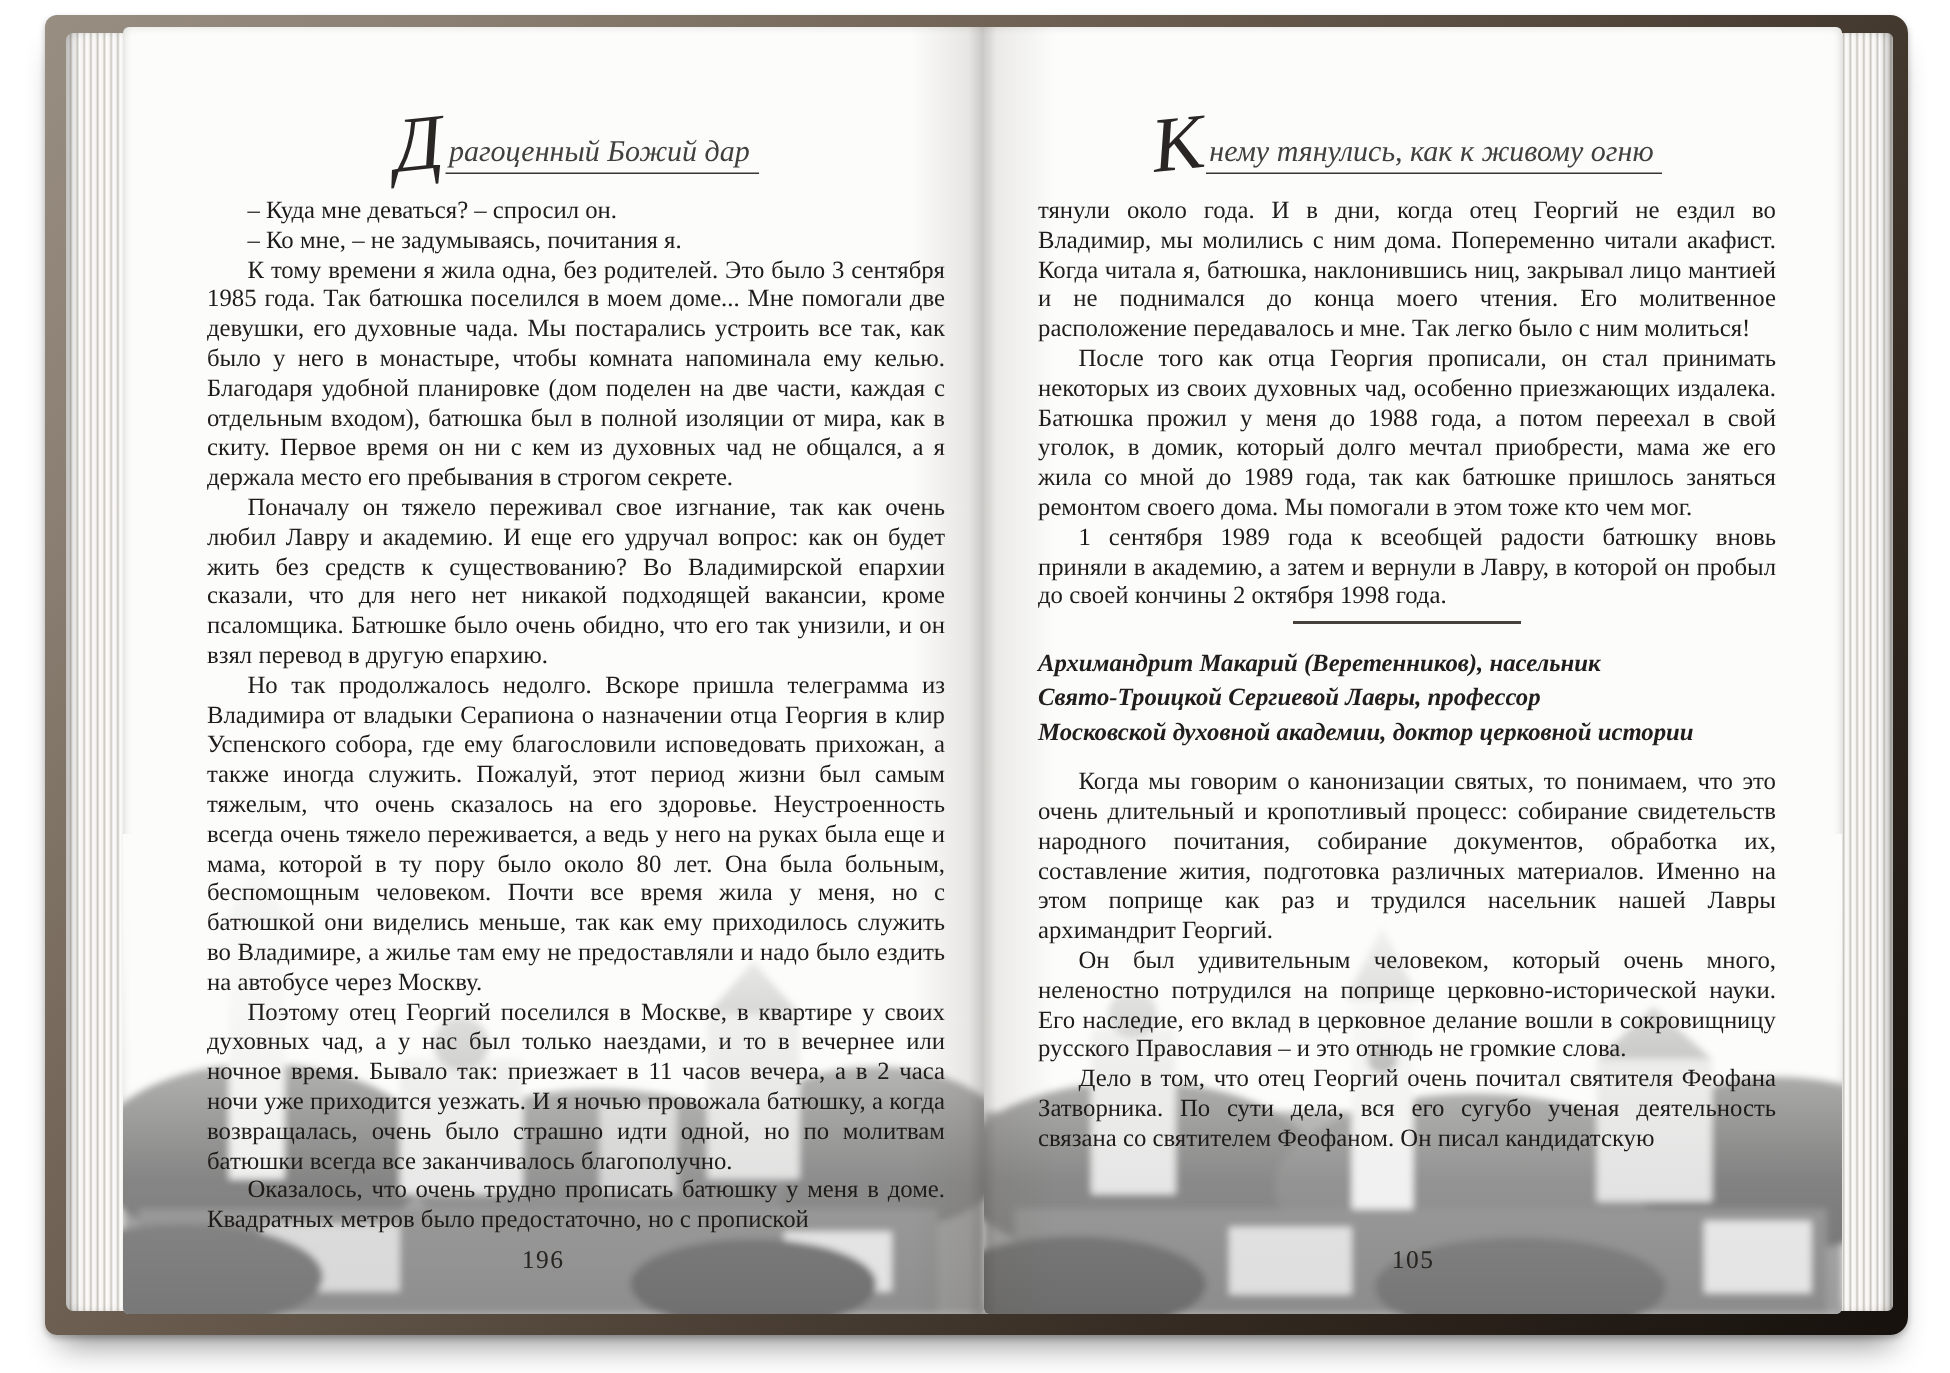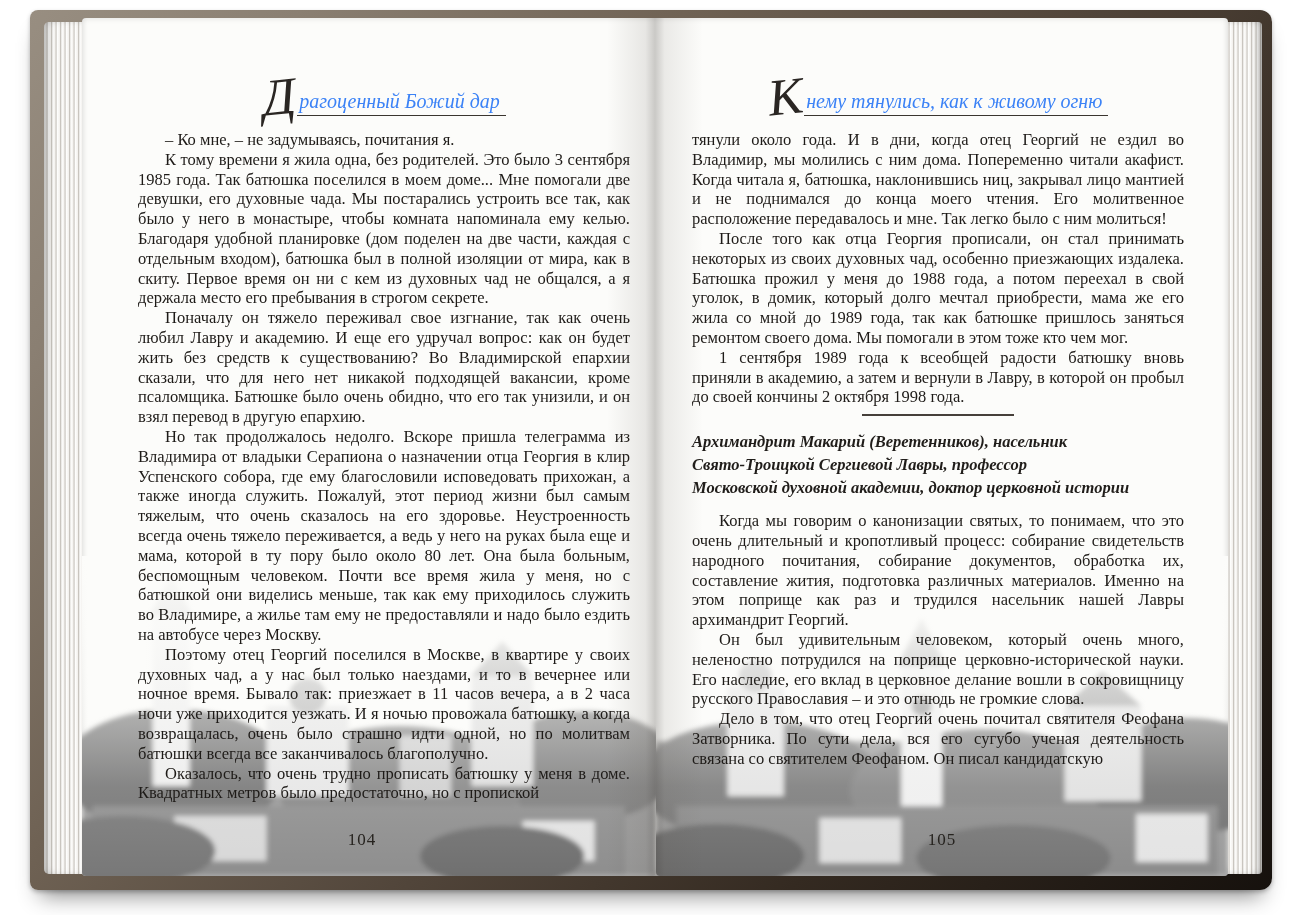--- a/index.html
+++ b/index.html
@@ -54,21 +54,21 @@
   
   .running-head{
     position:relative;z-index:3;display:flex;justify-content:center;align-items:flex-end;
     height:52px;margin-bottom:14px;
   }
   .head-initial{
     font-style:italic;font-size:52px;line-height:0.75;color:#2a2623;
     margin-right:2px;transform:rotate(-6deg);
   }
   .head-rest{
-    font-style:italic;font-size:20px;color:#3b82f6;line-height:1.1;
+    font-style:italic;font-size:20px;color:#404040;line-height:1.1;
     padding:0 6px 3px 2px;border-bottom:1.5px solid #3a352f;
   }
   
   .body-text{
     position:relative;z-index:3;
     font-size:16.5px;line-height:19.8px;color:#1e1b18;
     text-align:justify;
   }
   .para{margin:0;text-indent:27px;}
   .para.no-indent{text-indent:0;}
@@ -132,29 +132,30 @@
         </svg>
         <div class="fade"></div>
       </div>
 
       <div class="running-head">
         <span class="head-initial">Д</span>
         <span class="head-rest">рагоценный Божий дар</span>
       </div>
 
       <div class="body-text">
+        <p class="para">– Куда мне деваться? – спросил он.</p>
         <p class="para">– Ко мне, – не задумываясь, почитания я.</p>
         <p class="para">К тому времени я жила одна, без родителей. Это было 3 сентября 1985 года. Так батюшка поселился в моем доме... Мне помогали две девушки, его духовные чада. Мы постарались устроить все так, как было у него в монастыре, чтобы комната напоминала ему келью. Благодаря удобной планировке (дом поделен на две части, каждая с отдельным входом), батюшка был в полной изоляции от мира, как в скиту. Первое время он ни с кем из духовных чад не общался, а я держала место его пребывания в строгом секрете.</p>
         <p class="para">Поначалу он тяжело переживал свое изгнание, так как очень любил Лавру и академию. И еще его удручал вопрос: как он будет жить без средств к существованию? Во Владимирской епархии сказали, что для него нет никакой подходящей вакансии, кроме псаломщика. Батюшке было очень обидно, что его так унизили, и он взял перевод в другую епархию.</p>
         <p class="para">Но так продолжалось недолго. Вскоре пришла телеграмма из Владимира от владыки Серапиона о назначении отца Георгия в клир Успенского собора, где ему благословили исповедовать прихожан, а также иногда служить. Пожалуй, этот период жизни был самым тяжелым, что очень сказалось на его здоровье. Неустроенность всегда очень тяжело переживается, а ведь у него на руках была еще и мама, которой в ту пору было около 80 лет. Она была больным, беспомощным человеком. Почти все время жила у меня, но с батюшкой они виделись меньше, так как ему приходилось служить во Владимире, а жилье там ему не предоставляли и надо было ездить на автобусе через Москву.</p>
         <p class="para">Поэтому отец Георгий поселился в Москве, в квартире у своих духовных чад, а у нас был только наездами, и то в вечернее или ночное время. Бывало так: приезжает в 11 часов вечера, а в 2 часа ночи уже приходится уезжать. И я ночью провожала батюшку, а когда возвращалась, очень было страшно идти одной, но по молитвам батюшки всегда все заканчивалось благополучно.</p>
         <p class="para">Оказалось, что очень трудно прописать батюшку у меня в доме. Квадратных метров было предостаточно, но с пропиской</p>
       </div>
 
-      <div class="pagenum">104</div>
+      <div class="pagenum">196</div>
     </div>
 
     <div class="page page-right">
       <div class="photo">
         <svg viewBox="0 0 560 320" preserveAspectRatio="none" aria-hidden="true">
           <defs>
               <filter id="bl2">
                 <feGaussianBlur stdDeviation="2.5"></feGaussianBlur>
               </filter>
             </defs>

